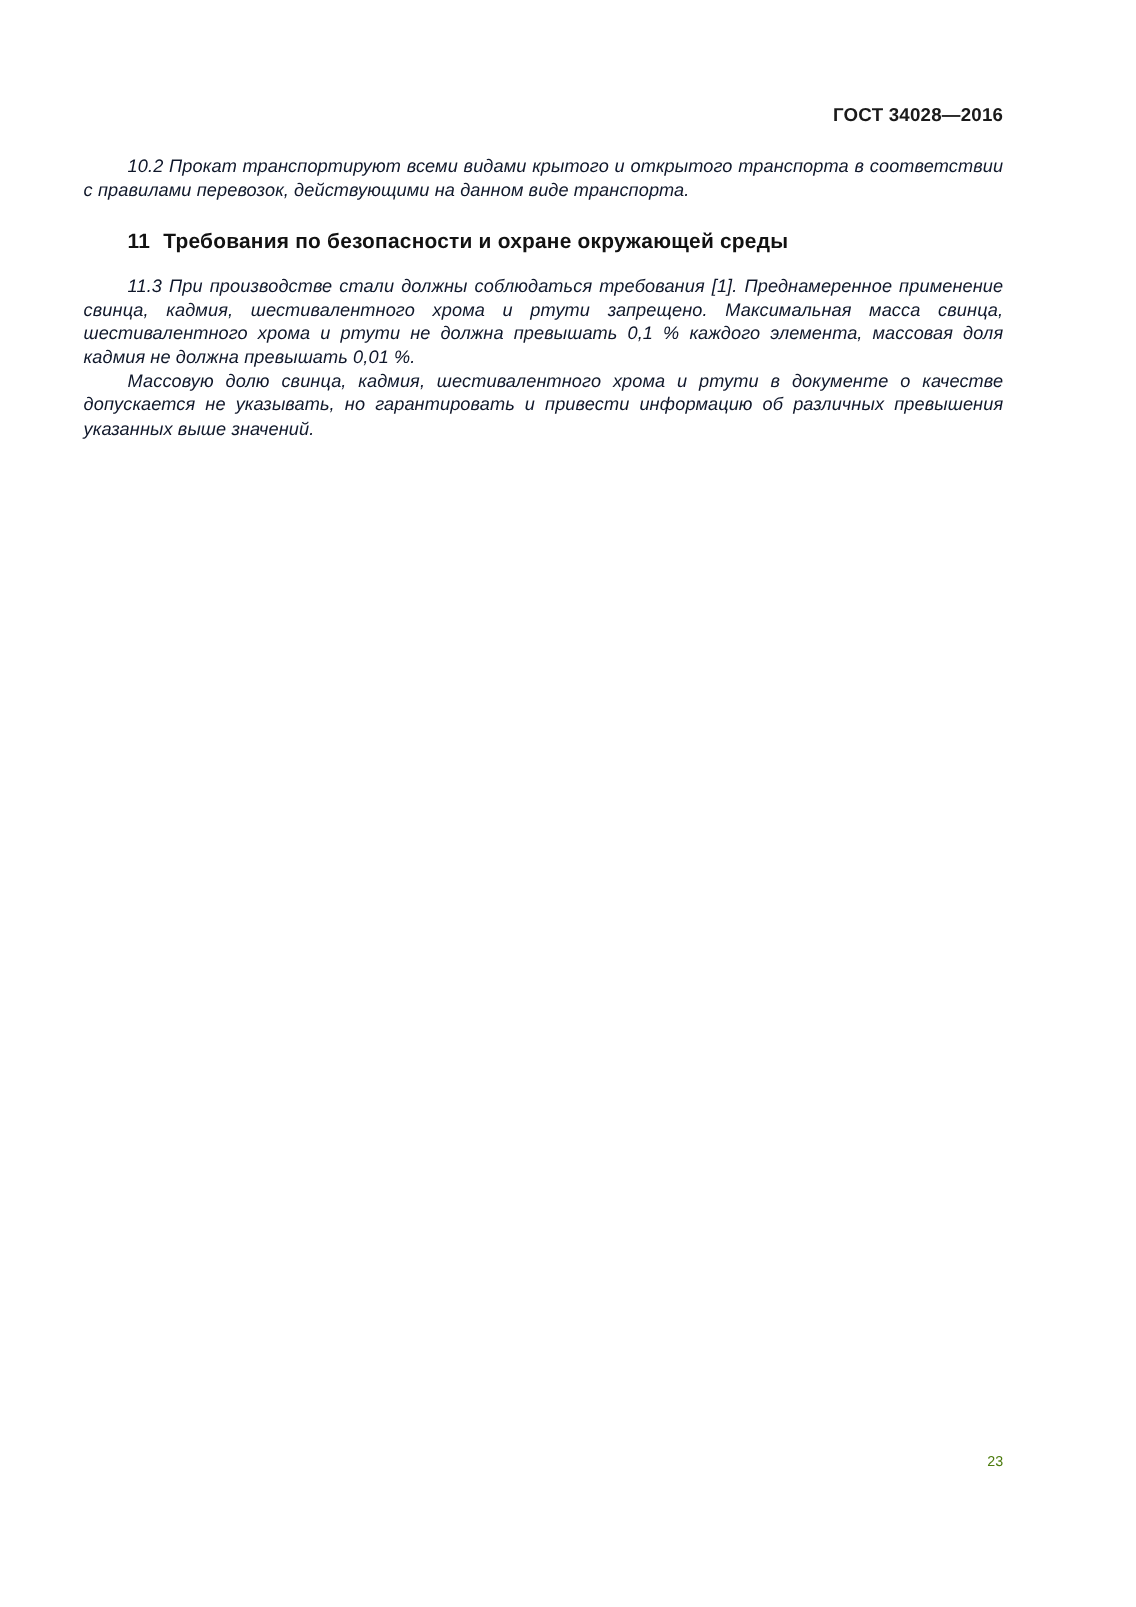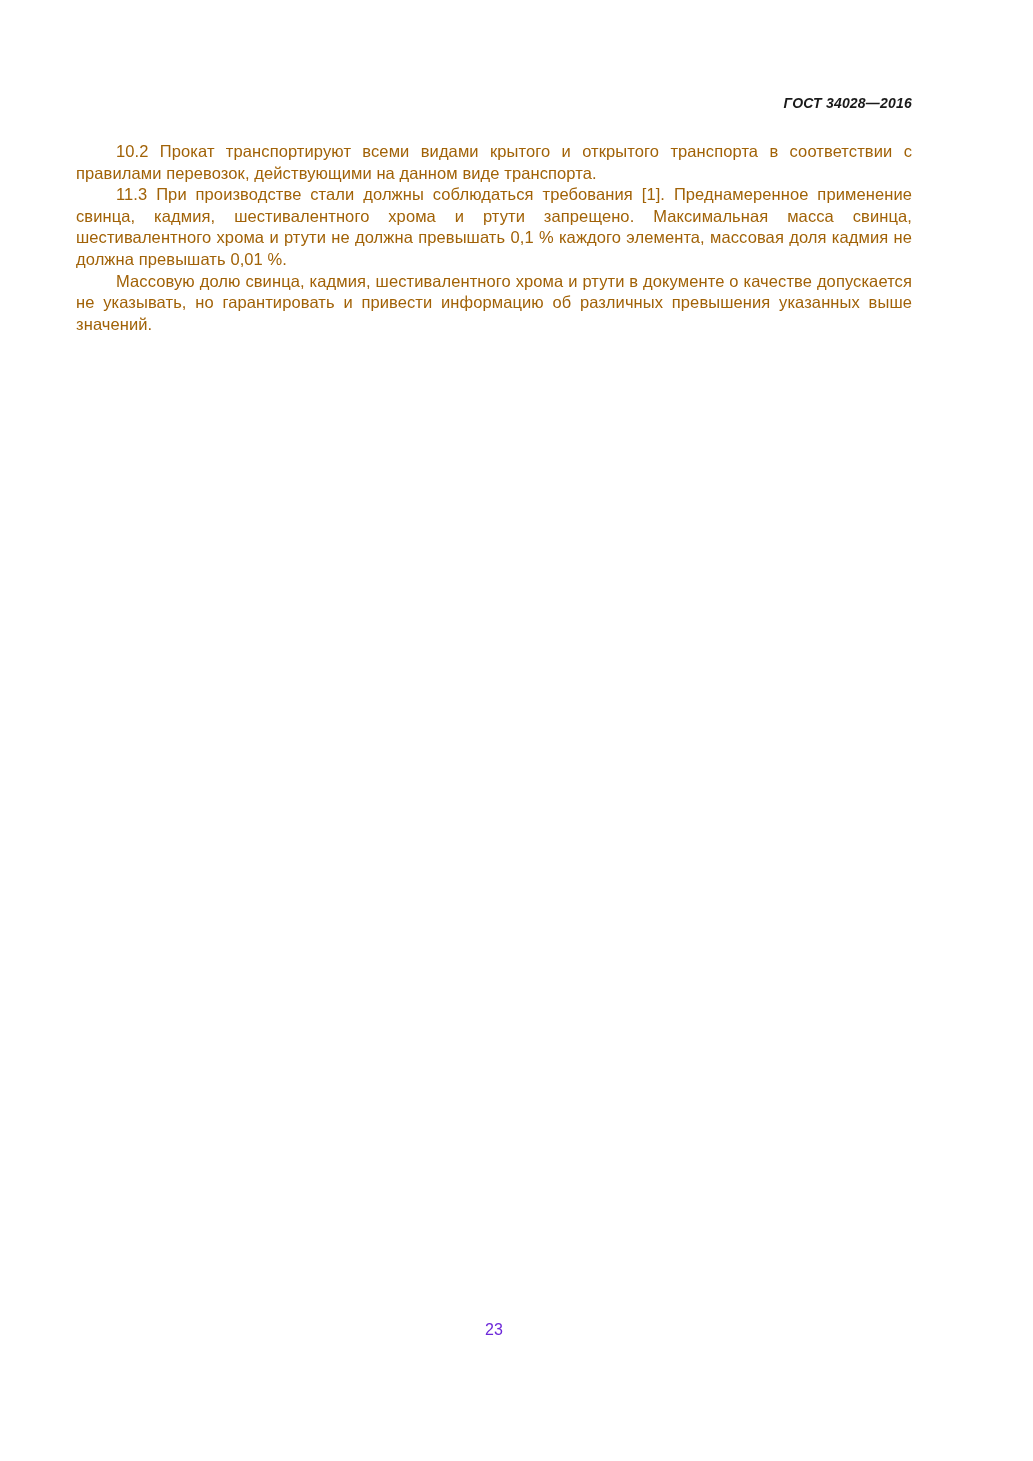--- a/index.html
+++ b/index.html
@@ -15,72 +15,75 @@
     color: #1c1c1c;
     overflow: hidden;
   }
   .running-header {
     position: absolute;
     top: 95px;
     left: 76px;
     width: 836px;
     text-align: right;
     font-weight: bold;
-    font-size: 14px;
+    font-size: 17px;
     letter-spacing: 0.2px;
     color: #1a1a1a;
-    font-style: italic;
   }
   .doc-body {
     position: absolute;
     top: 141px;
     left: 76px;
     width: 836px;
   }
   .para {
     font-size: 16.5px;
     line-height: 21.6px;
     text-align: justify;
     text-indent: 40px;
-    color: #a16207;
+    color: #0f172a;
     letter-spacing: 0.1px;
+    font-style: italic;
   }
   .section-heading {
     font-size: 19px;
     font-weight: bold;
     color: #121212;
     padding-left: 40px;
     margin-top: 25px;
     margin-bottom: 19px;
     letter-spacing: 0.2px;
   }
   .section-heading .sec-num {
     margin-right: 12px;
   }
   .page-number {
     position: absolute;
     top: 1321px;
     left: 76px;
     width: 836px;
-    text-align: center;
-    font-size: 16px;
-    color: #6d28d9;
+    text-align: right;
+    font-size: 13px;
+    color: #4d7c0f;
   }
 </style>
 </head>
 <body>
 
 <div class="page">
 
   <div class="running-header">ГОСТ 34028—2016</div>
 
   <div class="doc-body">
 
     <p class="para">10.2  Прокат транспортируют всеми видами крытого и открытого транспорта в соответствии с правилами перевозок, действующими на данном виде транспорта.</p>
 
+    <h2 class="section-heading">
+      <span class="sec-num">11</span><span>Требования по безопасности и охране окружающей среды</span>
+    </h2>
 
 
 
 
     <p class="para">11.3  При производстве стали должны соблюдаться требования [1]. Преднамеренное применение свинца, кадмия, шестивалентного хрома и ртути запрещено. Максимальная масса свинца, шестивалентного хрома и ртути не должна превышать 0,1 % каждого элемента, массовая доля кадмия не должна превышать 0,01 %.</p>
 
     <p class="para">Массовую долю свинца, кадмия, шестивалентного хрома и ртути в документе о качестве допускается не указывать, но гарантировать и привести информацию об различных превышения указанных выше значений.</p>
 
 
   </div>

